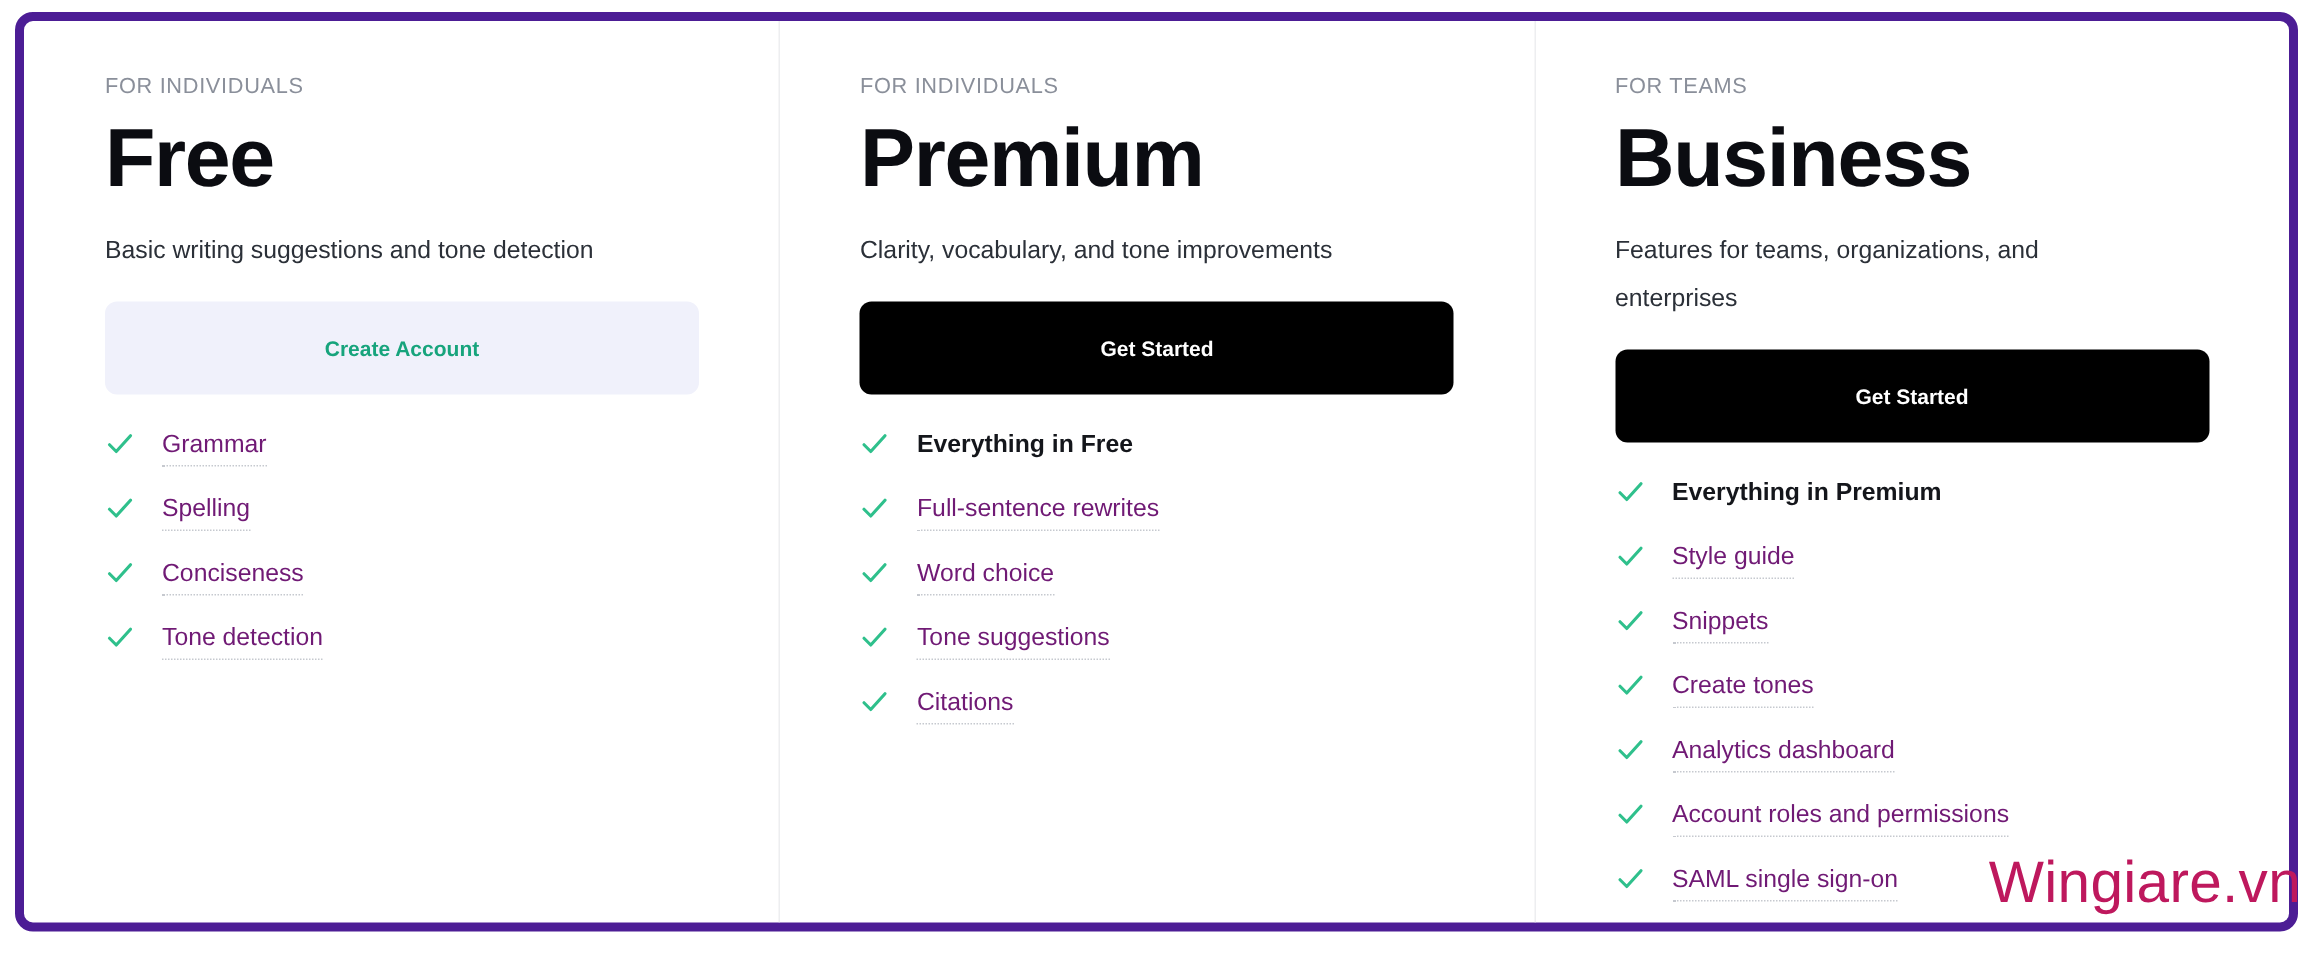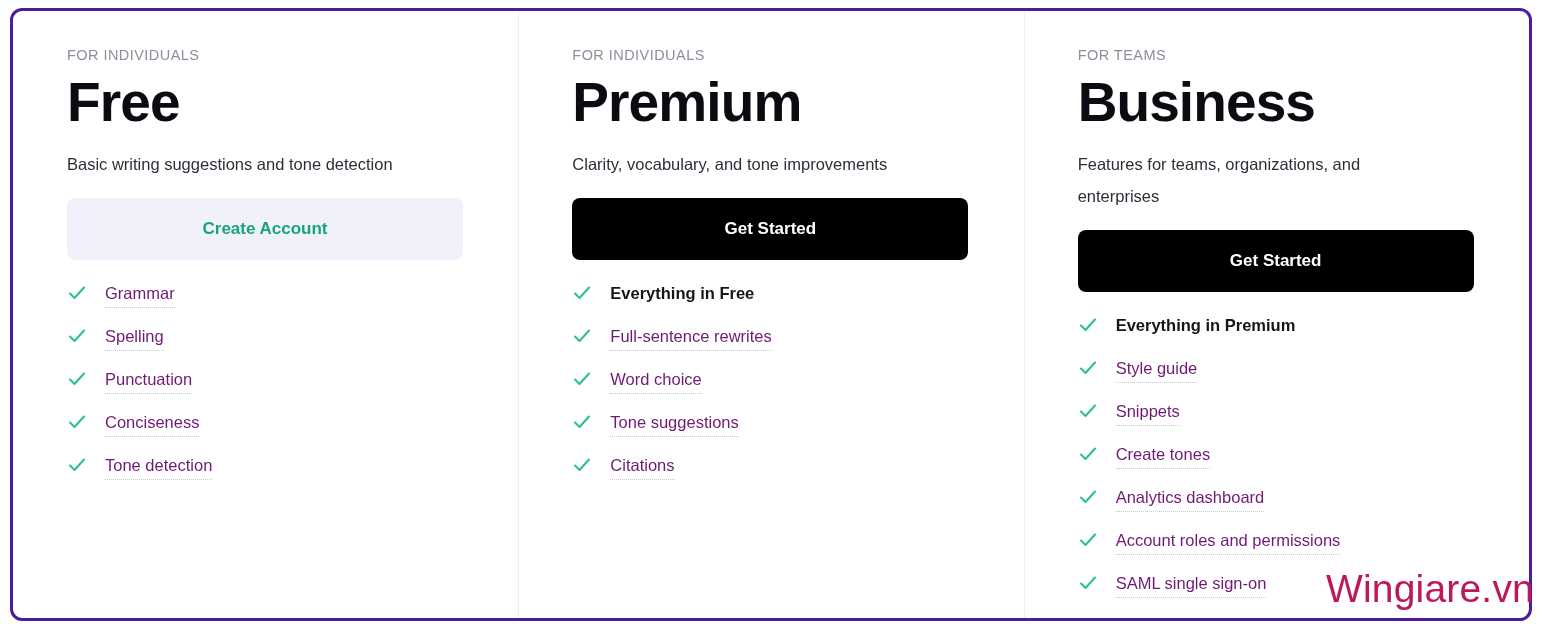--- a/index.html
+++ b/index.html
@@ -12,21 +12,21 @@
     -webkit-font-smoothing: antialiased;
   }
 
   .pricing-container {
     position: absolute;
     left: 10px;
     top: 8px;
     width: 1522px;
     height: 613px;
     background: #ffffff;
-    border: 3px solid #4c1d95;
+    border: 6px solid #4c1d95;
     border-radius: 12px;
     display: flex;
     overflow: hidden;
   }
 
   .plan-column {
     flex: 1 1 0;
     position: relative;
     padding: 36px 0 0 54px;
   }
@@ -70,21 +70,21 @@
 
   .plan-cta {
     display: flex;
     align-items: center;
     justify-content: center;
     width: 396px;
     height: 62px;
     border: none;
     border-radius: 8px;
     font-family: "Liberation Sans", sans-serif;
-    font-size: 17px;
+    font-size: 14px;
     font-weight: bold;
     cursor: pointer;
     margin-bottom: 22px;
   }
 
   .plan-cta.secondary {
     background: #f0f1fb;
     color: #17a47c;
   }
 
@@ -163,28 +163,20 @@
             </svg>
           </span>
         <span class="feature-label">Spelling</span>
       </li>
       <li class="feature-item">
         <span class="check-icon">
             <svg width="20" height="20" viewBox="0 0 20 20">
               <path d="M3 10.5 L7.5 15 L17 4.5" fill="none" stroke="#2fc08c" stroke-width="2.1" stroke-linecap="round" stroke-linejoin="round"></path>
             </svg>
           </span>
-        <span class="feature-label">Punctuation</span>
-      </li>
-      <li class="feature-item">
-        <span class="check-icon">
-            <svg width="20" height="20" viewBox="0 0 20 20">
-              <path d="M3 10.5 L7.5 15 L17 4.5" fill="none" stroke="#2fc08c" stroke-width="2.1" stroke-linecap="round" stroke-linejoin="round"></path>
-            </svg>
-          </span>
         <span class="feature-label">Conciseness</span>
       </li>
       <li class="feature-item">
         <span class="check-icon">
             <svg width="20" height="20" viewBox="0 0 20 20">
               <path d="M3 10.5 L7.5 15 L17 4.5" fill="none" stroke="#2fc08c" stroke-width="2.1" stroke-linecap="round" stroke-linejoin="round"></path>
             </svg>
           </span>
         <span class="feature-label">Tone detection</span>
       </li>

